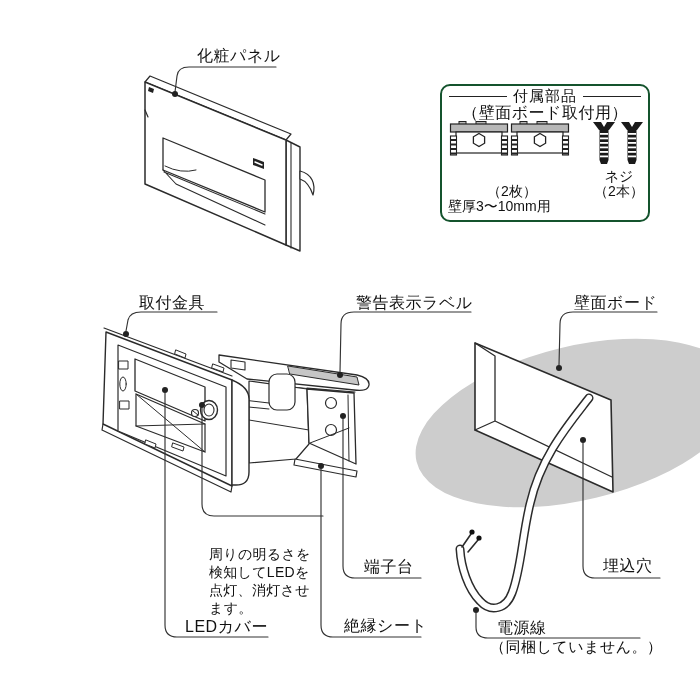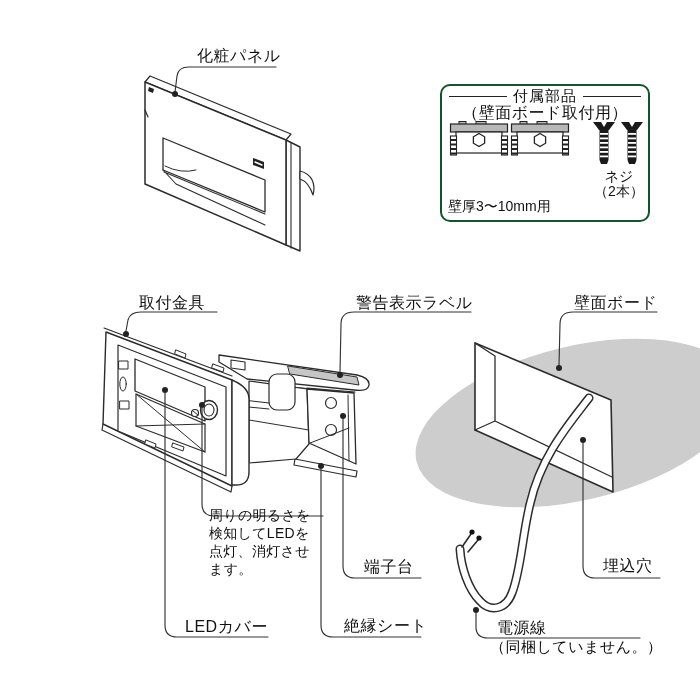--- a/index.html
+++ b/index.html
@@ -144,21 +144,21 @@
         <circle cx="540" cy="440" r="3"></circle>
         <circle cx="433" cy="610" r="3"></circle>
       </g>
     </g>
   </svg>
 
   <div class="lbl" style="left:154px;top:47px">化粧パネル</div>
   <div class="lbl" style="left:96px;top:294px">取付金具</div>
   <div class="lbl" style="left:313px;top:294px">警告表示ラベル</div>
   <div class="lbl" style="left:531px;top:294px">壁面ボード</div>
-  <div class="desc" style="left:166px;top:506px">
+  <div class="desc" style="left:166px;top:545px">
     <div>周りの明るさを</div>
     <div>検知してLEDを</div>
     <div>点灯、消灯させ</div>
     <div>ます。</div>
   </div>
   <div class="lbl" style="left:142px;top:618px">LEDカバー</div>
   <div class="lbl" style="left:321px;top:558px">端子台</div>
   <div class="lbl" style="left:301px;top:617px">絶縁シート</div>
   <div class="lbl" style="left:560px;top:557px">埋込穴</div>
   <div class="lbl" style="left:454px;top:619px">電源線</div>
@@ -233,18 +233,19 @@
           <rect x="8" y="37.5" width="8" height="1.8"></rect>
         <rect x="36" y="15" width="8" height="1.8"></rect>
           <rect x="36" y="19.5" width="8" height="1.8"></rect>
         <rect x="36" y="24" width="8" height="1.8"></rect>
           <rect x="36" y="28.5" width="8" height="1.8"></rect>
         <rect x="36" y="33" width="8" height="1.8"></rect>
           <rect x="36" y="37.5" width="8" height="1.8"></rect>
       </g>
     </svg>
 
+    <div class="acclbl" style="left:0;top:97px;width:140px">（2枚）</div>
     <div class="acclbl" style="left:146px;top:82px;width:62px">ネジ</div>
     <div class="acclbl" style="left:146px;top:97px;width:62px">（2本）</div>
     <div class="acclbl" style="left:6px;top:112px;text-align:right">壁厚3〜10mm用</div>
   </div>
 
 </div>
 
 </body></html>

